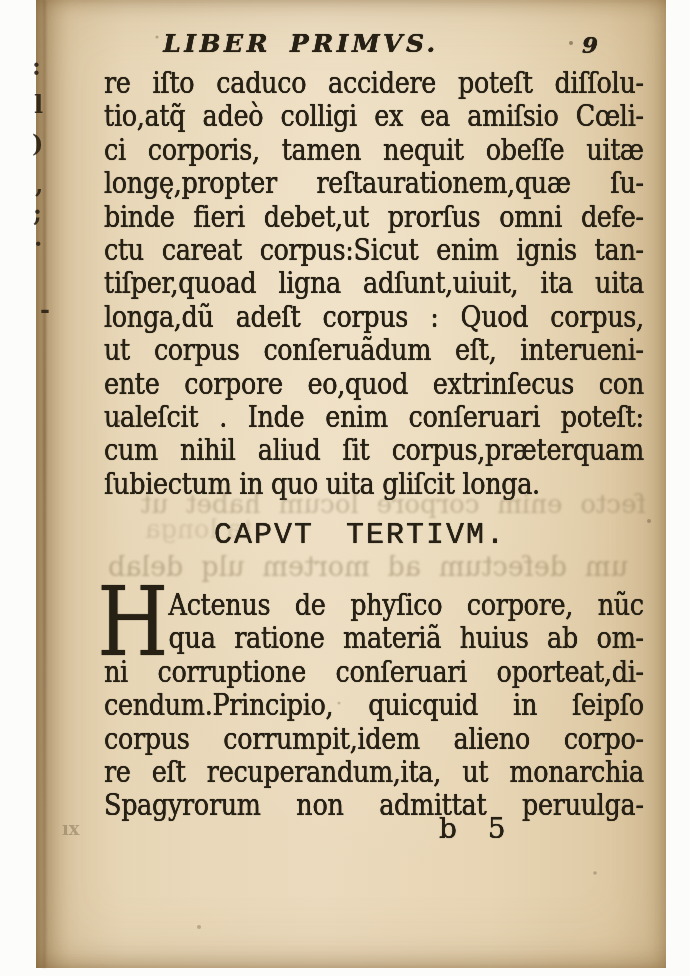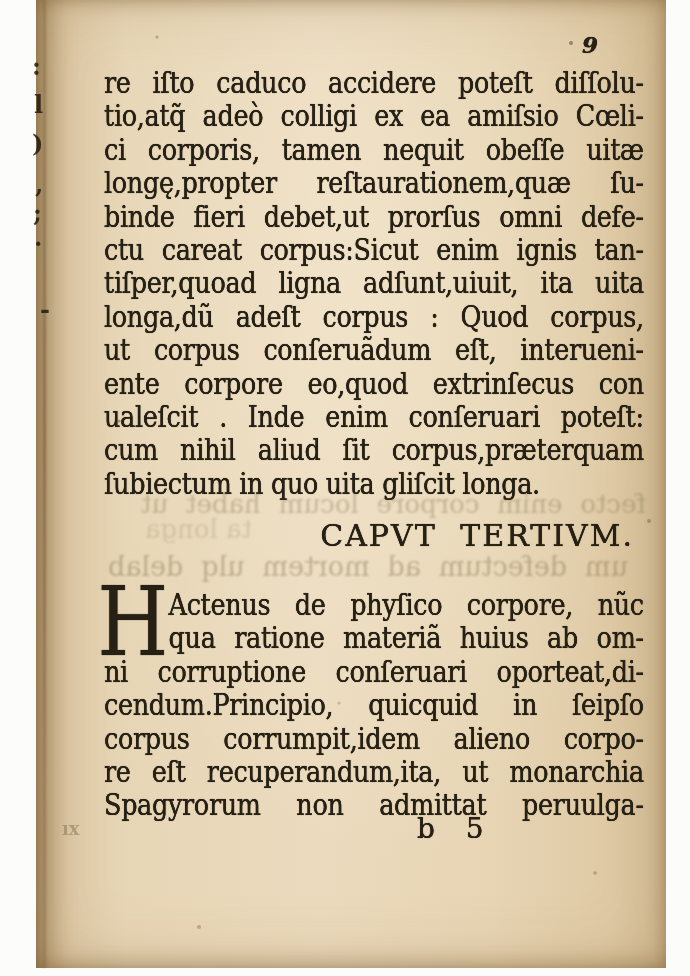--- a/index.html
+++ b/index.html
@@ -58,25 +58,25 @@
   .tl{text-align:justify;text-align-last:justify;height:33.4px;}
   .tl.flush{text-align-last:left;}
   .para2 .ind{padding-left:76px;}
   .dropcap{
     position:absolute;left:-8px;top:-14px;
     font-size:96px;line-height:1;letter-spacing:0;
     text-shadow:0 0 1.2px rgba(38,32,21,.9);
   }
   
   .caput{
-    position:absolute;left:50px;top:518px;width:548px;text-align:right;
-    font-size:30px;letter-spacing:2px;word-spacing:12px;
+    position:absolute;left:50px;top:518px;width:548px;text-align:center;
+    font-size:30px;letter-spacing:2px;word-spacing:12px;font-family:Liberation Mono, monospace;
   }
   
-  .signature{position:absolute;left:381px;top:812px;font-size:28px;word-spacing:22px;}
+  .signature{position:absolute;left:403px;top:812px;font-size:28px;word-spacing:22px;}
   
   .showthrough{
     position:absolute;color:#75633f;transform:scaleX(-1);
     filter:blur(1.2px);font-size:26px;
   }
   .st1{left:105px;top:489px;width:505px;opacity:.33;text-align:justify;text-align-last:justify;}
   .st2{left:36px;top:514px;width:180px;opacity:.20;}
   .st3{left:72px;top:551px;width:520px;opacity:.38;font-size:27px;text-align:justify;text-align-last:justify;}
   
   .edge-mark{position:absolute;font-size:24px;font-weight:bold;color:#241b10;opacity:.85;}
@@ -87,20 +87,21 @@
   .em5{left:-3px;top:198px;}
   .em6{left:-2px;top:229px;}
   .em7{left:4px;top:295px;}
   .em8{left:26px;top:818px;font-size:18px;font-weight:bold;color:#7a684c;opacity:.45;}
 </style>
 </head>
 <body>
 
 <div class="page">
 
+  <div class="runhead ink">LIBER PRIMVS.</div>
   <div class="pagenum ink">9</div>
 
   <div class="para1 ink">
     <div class="tl">re iſto caduco accidere poteſt diſſolu-</div>
     <div class="tl">tio,atq̃ adeò colligi ex ea amiſsio Cœli-</div>
     <div class="tl">ci corporis, tamen nequit obeſſe uitæ</div>
     <div class="tl">longę,propter reſtaurationem,quæ ſu-</div>
     <div class="tl">binde fieri debet,ut prorſus omni defe-</div>
     <div class="tl">ctu careat corpus:Sicut enim ignis tan-</div>
     <div class="tl">tiſper,quoad ligna adſunt,uiuit, ita uita</div>

